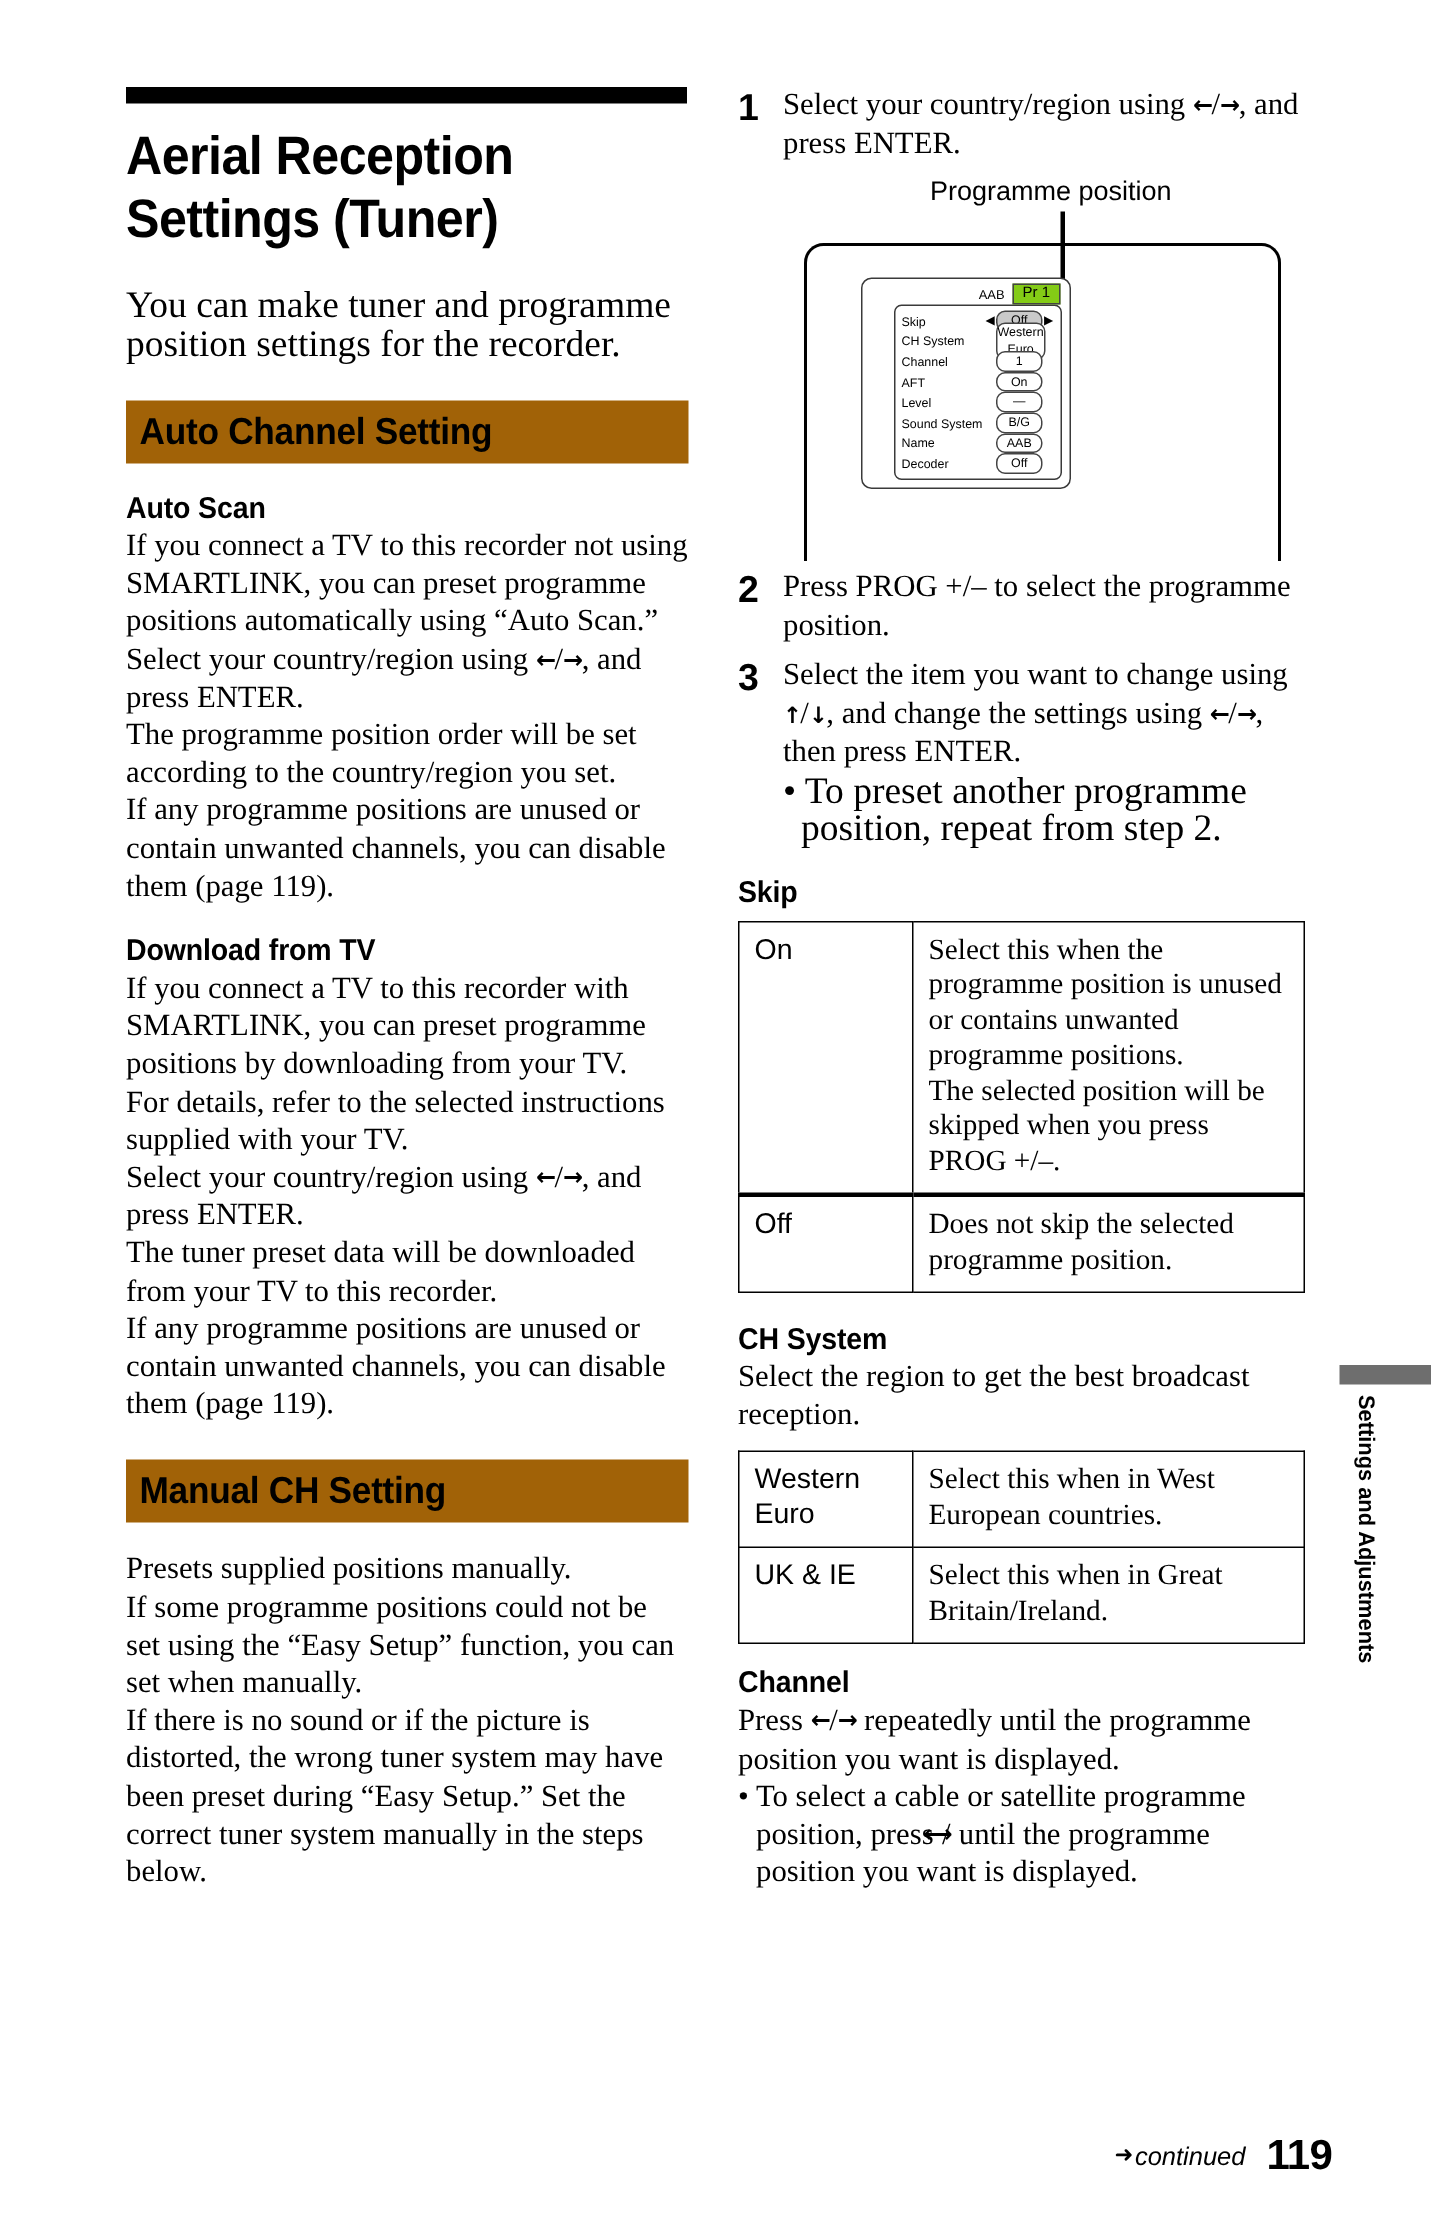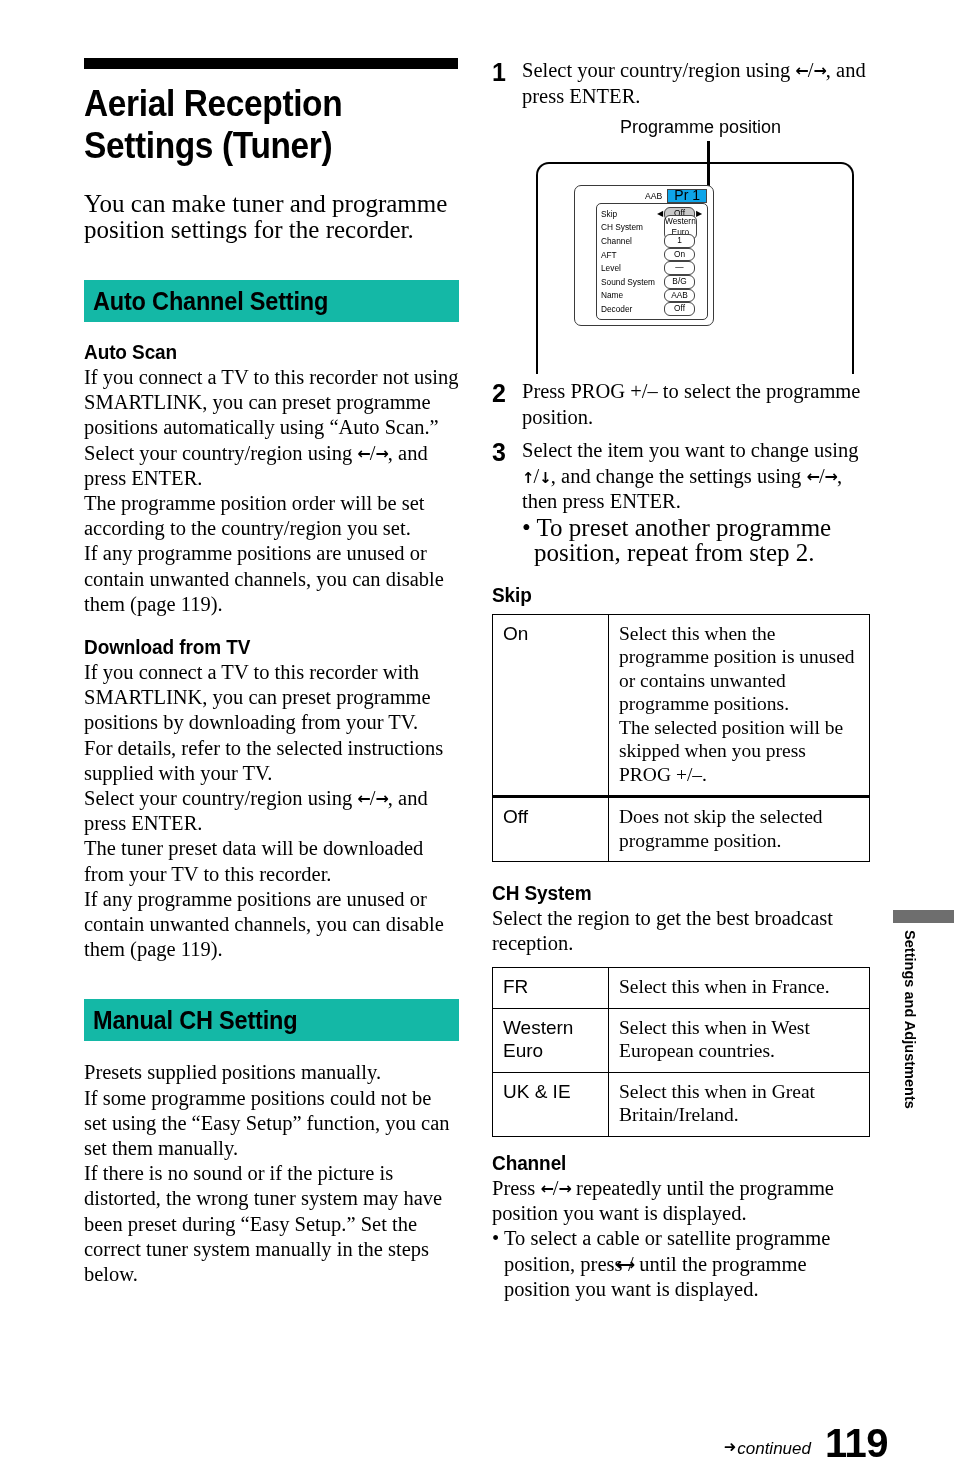--- a/index.html
+++ b/index.html
@@ -27,23 +27,23 @@
     margin-top: 14px;
     transform: scaleX(0.93);
     transform-origin: left top;
   }
   .intro {
     font-size: 25px;
     line-height: 26px;
     margin-top: 24px;
   }
   .band {
-    background: #14b8a6;
+    background: #a16207;
     height: 42px;
-    margin-top: 37px;
+    margin-top: 24px;
     display: flex;
     align-items: center;
     padding-left: 9px;
   }
   .band h2 {
     font-family: "Liberation Sans", sans-serif;
     font-weight: bold;
     font-size: 25px;
     letter-spacing: -0.2px;
     transform: scaleX(0.94);
@@ -120,24 +120,24 @@
   }
   .osd-head {
     display: flex; justify-content: flex-end; align-items: center;
     font-family: "Liberation Sans", sans-serif;
     font-size: 8.6px;
     height: 14px;
     padding-right: 1px;
   }
   .osd-head .aab { margin-right: 5px; }
   .osd-head .pr {
-    background: #0ea5e9;
+    background: #84cc16;
     border: 1px solid #444;
     padding: 0px 6px 1px 6px;
-    font-size: 14px;
+    font-size: 10px;
     line-height: 11px;
   }
   .osd-box {
     border: 1.4px solid #3a3a3a;
     border-radius: 5px;
     padding: 3px 4px 3px 4px;
   }
   .osd-row {
     display: flex; align-items: center;
     height: 13.6px;
@@ -219,21 +219,21 @@
   }
   .footer .cont {
     font-family: Liberation Sans, sans-serif;
     font-style: italic;
     font-size: 17px;
     margin-right: 14px;
   }
   .footer .pageno {
     font-family: "Liberation Sans", sans-serif;
     font-weight: bold;
-    font-size: 40px;
+    font-size: 28px;
     letter-spacing: -0.5px;
     position: relative; top: 3px;
   }
 </style>
 </head>
 <body>
 
 <div class="page">
 
   <div class="col-left">
@@ -260,21 +260,21 @@
     <p class="body"><span>Select your country/region using </span><span class="ar">←</span><span>/</span><span class="ar">→</span><span>, and press ENTER.</span></p>
     <p class="body">The tuner preset data will be downloaded from your TV to this recorder.</p>
     <p class="body">If any programme positions are unused or contain unwanted channels, you can disable them (page 119).</p>
 
     <div class="band">
       <h2>Manual CH Setting</h2>
     </div>
 
     <div class="gap"></div>
     <p class="body">Presets supplied positions manually.</p>
-    <p class="body">If some programme positions could not be set using the “Easy Setup” function, you can set them manually.</p>
+    <p class="body">If some programme positions could not be set using the “Easy Setup” function, you can set when manually.</p>
     <p class="body">If there is no sound or if the picture is distorted, the wrong tuner system may have been preset during “Easy Setup.” Set the correct tuner system manually in the steps below.</p>
   </div>
 
   <div class="col-right">
 
     <div class="step">
       <div class="step-num">1</div>
       <div class="step-txt"><span>Select your country/region using </span><span class="ar">←</span><span>/</span><span class="ar">→</span><span>, and press ENTER.</span></div>
     </div>
 
@@ -375,24 +375,20 @@
         <td class="k">Off</td>
         <td class="v">Does not skip the selected programme position.</td>
       </tr>
     </tbody>
       </table>
 
     <h3 class="sub" style="margin-top:20px;">CH System</h3>
     <p class="body">Select the region to get the best broadcast reception.</p>
     <table class="dt" style="margin-top:11px;">
       <tbody>
-          <tr>
-        <td class="k">FR</td>
-        <td class="v">Select this when in France.</td>
-      </tr>
       <tr>
         <td class="k">Western Euro</td>
         <td class="v">Select this when in West European countries.</td>
       </tr>
       <tr>
         <td class="k">UK &amp; IE</td>
         <td class="v">Select this when in Great Britain/Ireland.</td>
       </tr>
     </tbody>
       </table>

